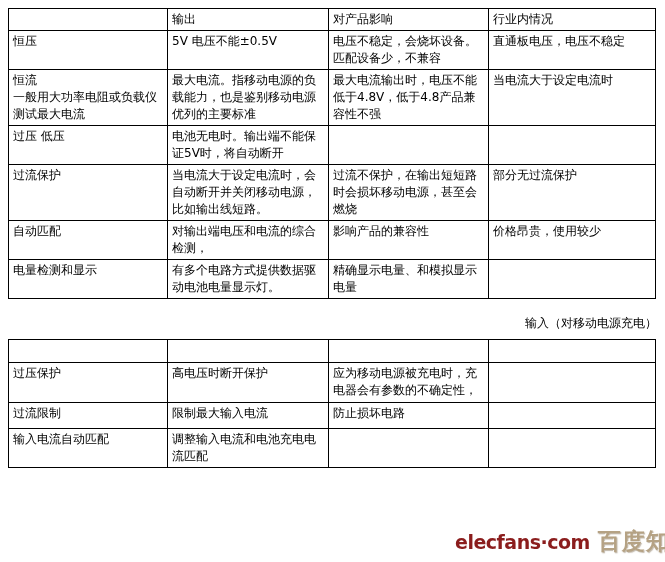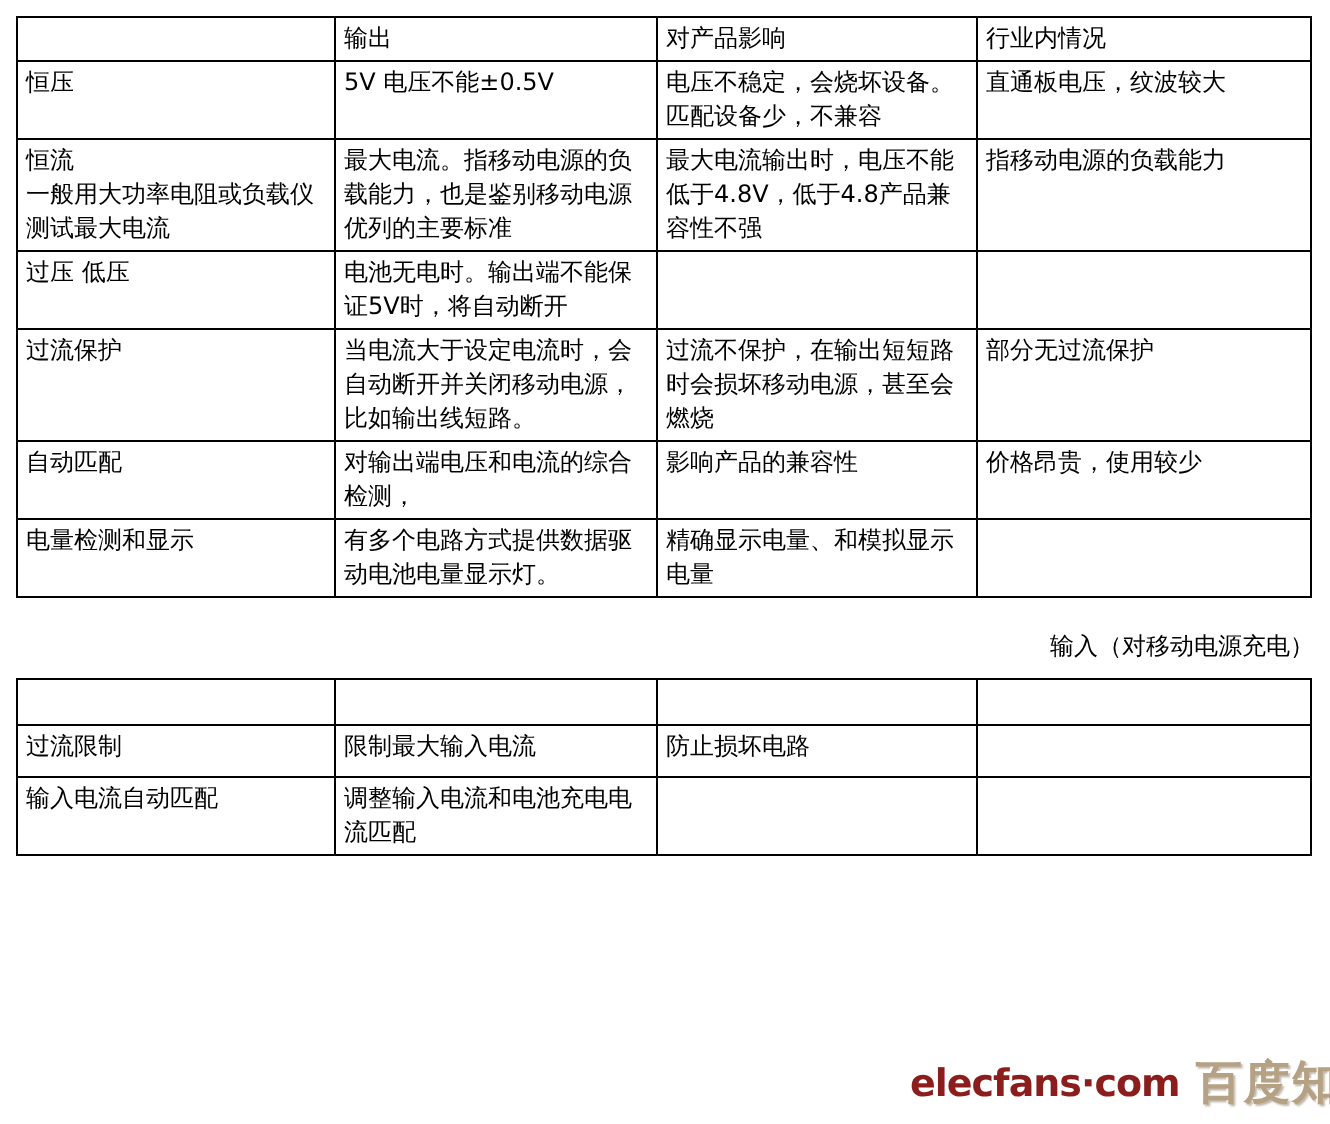--- a/index.html
+++ b/index.html
@@ -79,28 +79,28 @@
           <tr style="height:21px">
         <th></th>
         <th>输出</th>
         <th>对产品影响</th>
         <th>行业内情况</th>
       </tr>
       <tr style="height:37px">
         <td>恒压</td>
         <td>5V 电压不能±0.5V</td>
         <td>电压不稳定，会烧坏设备。匹配设备少，不兼容</td>
-        <td>直通板电压，纹波较大</td>
+        <td>直通板电压，电压不稳定</td>
       </tr>
       <tr style="height:42px">
         <td>恒流
 一般用大功率电阻或负载仪测试最大电流</td>
         <td>最大电流。指移动电源的负载能力，也是鉴别移动电源优列的主要标准</td>
         <td>最大电流输出时，电压不能低于4.8V，低于4.8产品兼容性不强</td>
-        <td>指移动电源的负载能力</td>
+        <td>当电流大于设定电流时</td>
       </tr>
       <tr style="height:38px">
         <td>过压 低压</td>
         <td>电池无电时。输出端不能保证5V时，将自动断开</td>
         <td></td>
         <td></td>
       </tr>
       <tr style="height:54px">
         <td>过流保护</td>
         <td>当电流大于设定电流时，会自动断开并关闭移动电源，比如输出线短路。</td>
@@ -131,20 +131,26 @@
           <col class="c3">
           <col class="c4">
         </colgroup>
       <tbody>
           <tr style="height:23px">
         <th></th>
         <th></th>
         <th></th>
         <th></th>
       </tr>
+      <tr style="height:40px">
+        <td>过压保护</td>
+        <td>高电压时断开保护</td>
+        <td>应为移动电源被充电时，充电器会有参数的不确定性，</td>
+        <td></td>
+      </tr>
       <tr style="height:26px">
         <td>过流限制</td>
         <td>限制最大输入电流</td>
         <td>防止损坏电路</td>
         <td></td>
       </tr>
       <tr style="height:38px">
         <td>输入电流自动匹配</td>
         <td>调整输入电流和电池充电电流匹配</td>
         <td></td>

